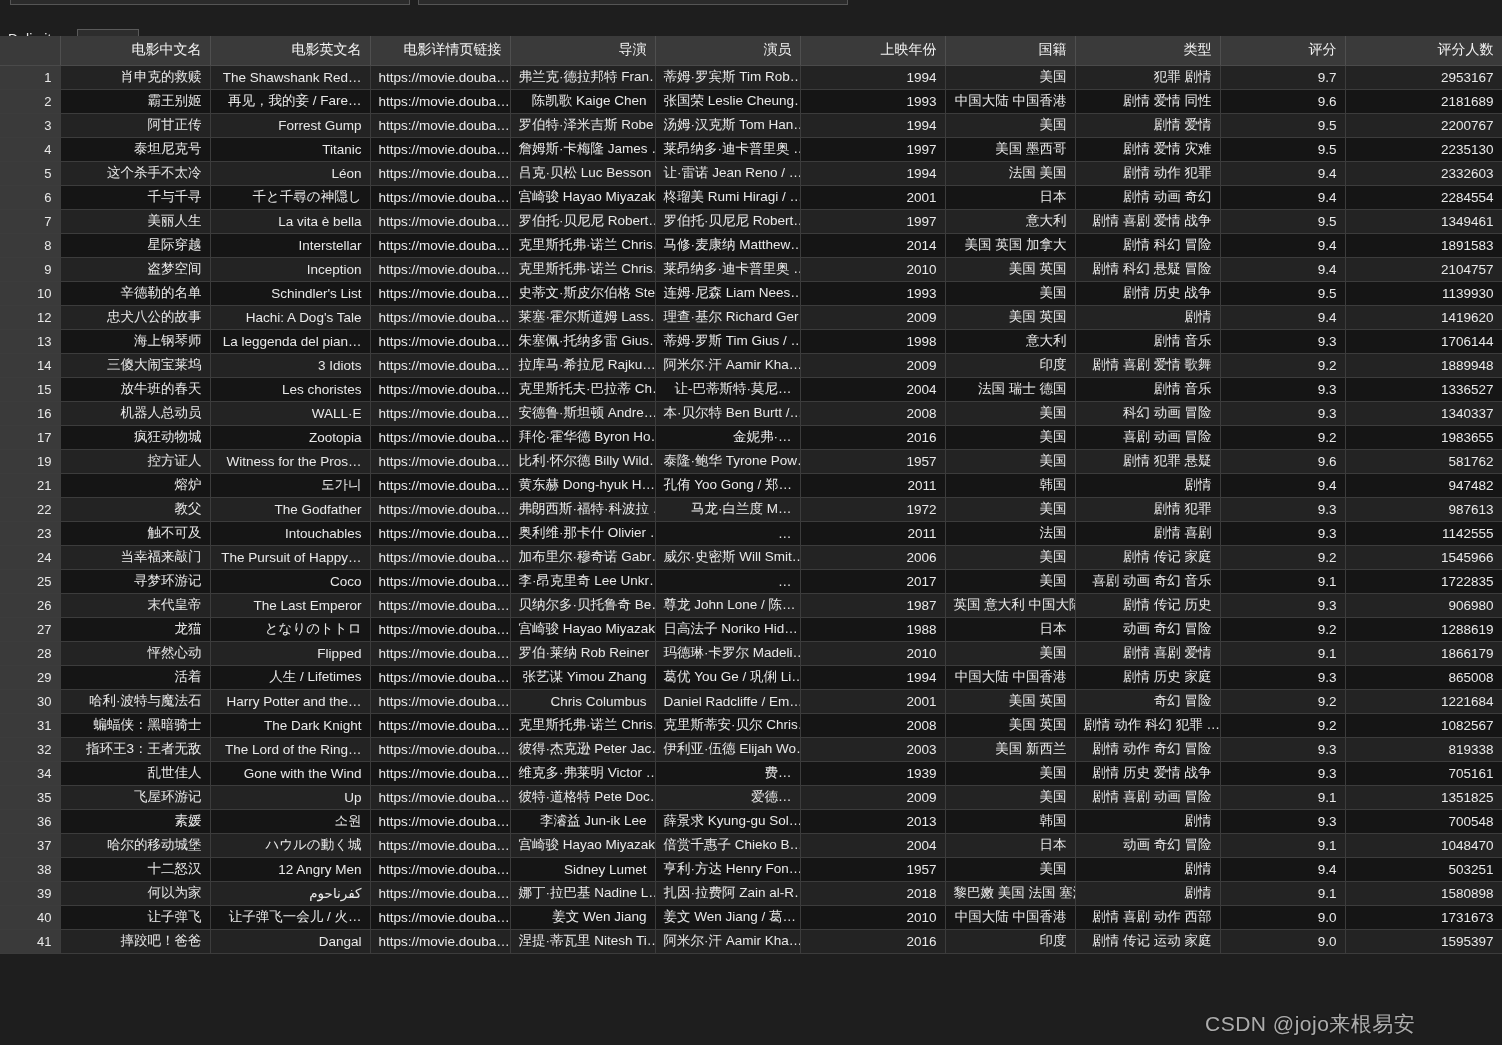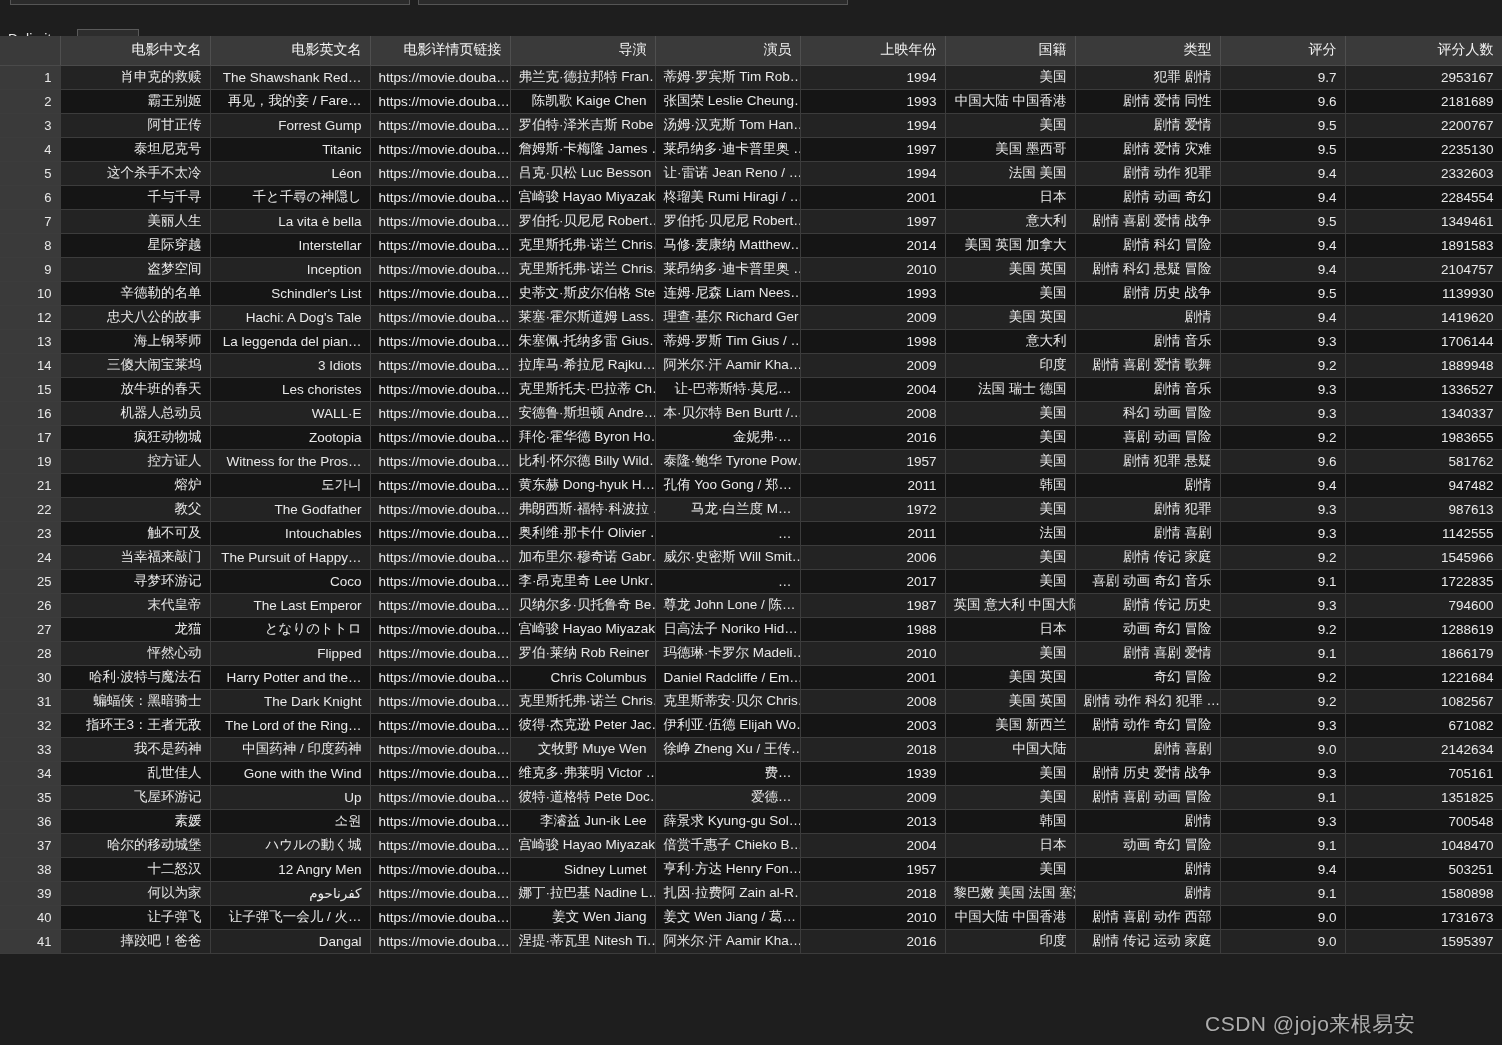--- a/index.html
+++ b/index.html
@@ -471,21 +471,21 @@
           <td class="rownum">26</td>
           <td>末代皇帝</td>
           <td>The Last Emperor</td>
           <td>https://movie.douba…</td>
           <td>贝纳尔多·贝托鲁奇 Be…</td>
           <td>尊龙 John Lone / 陈…</td>
           <td>1987</td>
           <td>英国 意大利 中国大陆 …</td>
           <td>剧情 传记 历史</td>
           <td>9.3</td>
-          <td>794600</td>
+          <td>906980</td>
         </tr>
         <tr>
           <td class="rownum">27</td>
           <td>龙猫</td>
           <td>となりのトトロ</td>
           <td>https://movie.douba…</td>
           <td>宫崎骏 Hayao Miyazaki</td>
           <td>日高法子 Noriko Hid…</td>
           <td>1988</td>
           <td>日本</td>
@@ -500,20 +500,33 @@
           <td>https://movie.douba…</td>
           <td>罗伯·莱纳 Rob Reiner</td>
           <td>玛德琳·卡罗尔 Madeli…</td>
           <td>2010</td>
           <td>美国</td>
           <td>剧情 喜剧 爱情</td>
           <td>9.1</td>
           <td>1866179</td>
         </tr>
         <tr>
+          <td class="rownum">29</td>
+          <td>活着</td>
+          <td>人生 / Lifetimes</td>
+          <td>https://movie.douba…</td>
+          <td>张艺谋 Yimou Zhang</td>
+          <td>葛优 You Ge / 巩俐 Li…</td>
+          <td>1994</td>
+          <td>中国大陆 中国香港</td>
+          <td>剧情 历史 家庭</td>
+          <td>9.3</td>
+          <td>865008</td>
+        </tr>
+        <tr>
           <td class="rownum">30</td>
           <td>哈利·波特与魔法石</td>
           <td>Harry Potter and the…</td>
           <td>https://movie.douba…</td>
           <td>Chris Columbus</td>
           <td>Daniel Radcliffe / Em…</td>
           <td>2001</td>
           <td>美国 英国</td>
           <td>奇幻 冒险</td>
           <td>9.2</td>
@@ -536,34 +549,21 @@
           <td class="rownum">32</td>
           <td>指环王3：王者无敌</td>
           <td>The Lord of the Ring…</td>
           <td>https://movie.douba…</td>
           <td>彼得·杰克逊 Peter Jac…</td>
           <td>伊利亚·伍德 Elijah Wo…</td>
           <td>2003</td>
           <td>美国 新西兰</td>
           <td>剧情 动作 奇幻 冒险</td>
           <td>9.3</td>
-          <td>671082</td>
-        </tr>
-        <tr>
-          <td class="rownum">33</td>
-          <td>我不是药神</td>
-          <td>中国药神 / 印度药神</td>
-          <td>https://movie.douba…</td>
-          <td>文牧野 Muye Wen</td>
-          <td>徐峥 Zheng Xu / 王传…</td>
-          <td>2018</td>
-          <td>中国大陆</td>
-          <td>剧情 喜剧</td>
-          <td>9.0</td>
-          <td>2142634</td>
+          <td>819338</td>
         </tr>
         <tr>
           <td class="rownum">34</td>
           <td>乱世佳人</td>
           <td>Gone with the Wind</td>
           <td>https://movie.douba…</td>
           <td>维克多·弗莱明 Victor …</td>
           <td>费…</td>
           <td>1939</td>
           <td>美国</td>

